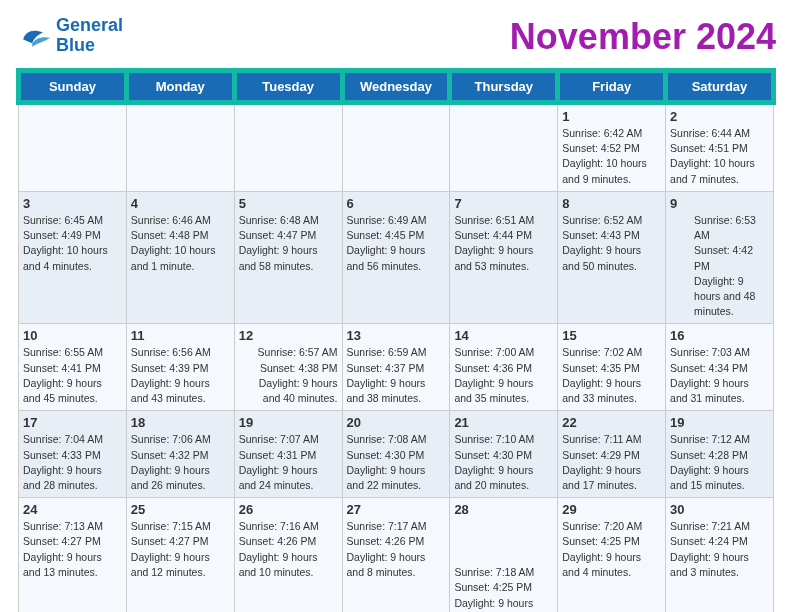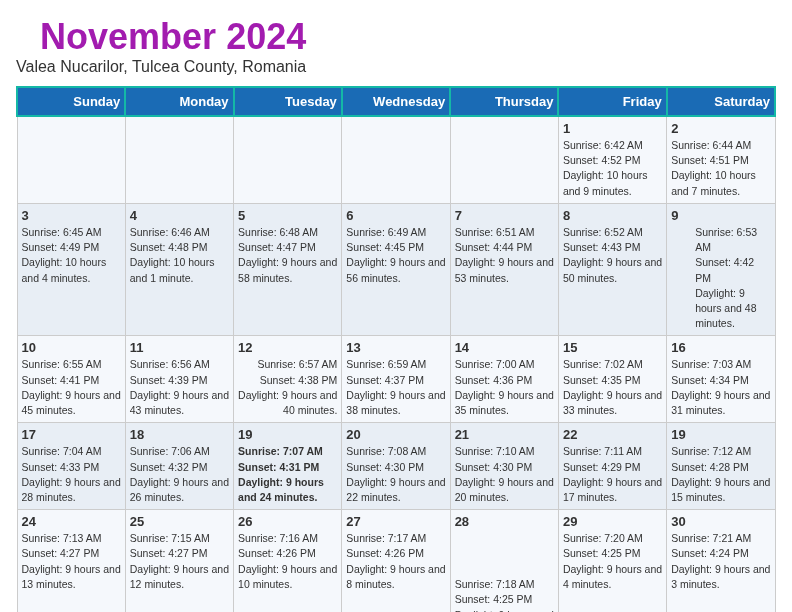--- a/index.html
+++ b/index.html
@@ -48,22 +48,22 @@
     }
     .calendar {
       width: 100%;
       border-collapse: collapse;
     }
     .calendar thead tr th {
       background-color: #1a6bb5;
       color: #fff;
       font-size: 13px;
       padding: 6px 4px;
-      text-align: right;
-      border: 2px solid #14b8a6;
+      text-align: center;
+      border: 5px solid #14b8a6;
     }
     .calendar tbody tr td {
       border: 1px solid #ccc;
       vertical-align: top;
       padding: 4px;
       font-size: 11px;
       color: #333;
       width: 14.28%;
       min-height: 80px;
     }
@@ -80,23 +80,32 @@
     }
     .day-info {
       line-height: 1.45;
       font-size: 10.5px;
     }
   </style>
 </head>
 <body>
 
 <div class="header">
+  <div class="logo">
+    <svg class="logo-bird" viewBox="0 0 40 32" xmlns="http://www.w3.org/2000/svg">
+      <path d="M8 20 C10 10, 20 8, 30 12 C25 14, 20 18, 18 24 Z" fill="#1a6bb5"></path>
+      <path d="M18 24 C22 18, 30 16, 38 18 C32 22, 24 24, 18 28 Z" fill="#4a9fd4"></path>
+    </svg>
+    <div class="logo-text">
+      <div><span>General</span></div>
+      <div><span>Blue</span></div>
+    </div>
+  </div>
   <div class="title-block">
     <div class="month-title">November 2024</div>
-    <div class="location-title">Valea Nucarilor, Tulcea County, Romania</div>
   </div>
 </div>
 
 <table class="calendar">
   <thead>
     <tr>
     <th>Sunday</th>
         <th>Monday</th>
         <th>Tuesday</th>
         <th>Wednesday</th>
@@ -221,21 +230,21 @@
 Daylight: 9 hours and 28 minutes.</div>
         </td>
         <td>
           <div class="day-number">18</div>
           <div class="day-info" style="white-space: pre-line;">Sunrise: 7:06 AM
 Sunset: 4:32 PM
 Daylight: 9 hours and 26 minutes.</div>
         </td>
         <td>
           <div class="day-number">19</div>
-          <div class="day-info" style="white-space: pre-line; font-weight: bold;">Sunrise: 7:07 AM
+          <div class="day-info" style="white-space: pre-line;">Sunrise: 7:07 AM
 Sunset: 4:31 PM
 Daylight: 9 hours and 24 minutes.</div>
         </td>
         <td>
           <div class="day-number">20</div>
           <div class="day-info" style="white-space: pre-line;">Sunrise: 7:08 AM
 Sunset: 4:30 PM
 Daylight: 9 hours and 22 minutes.</div>
         </td>
         <td>

